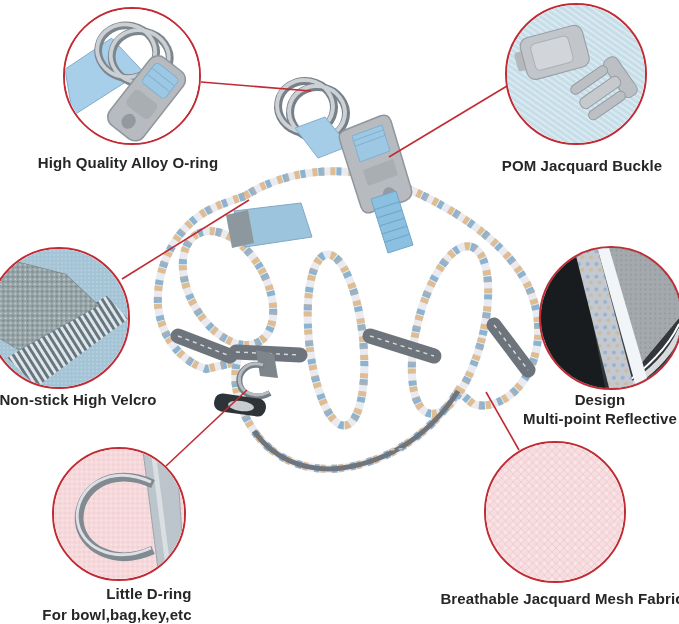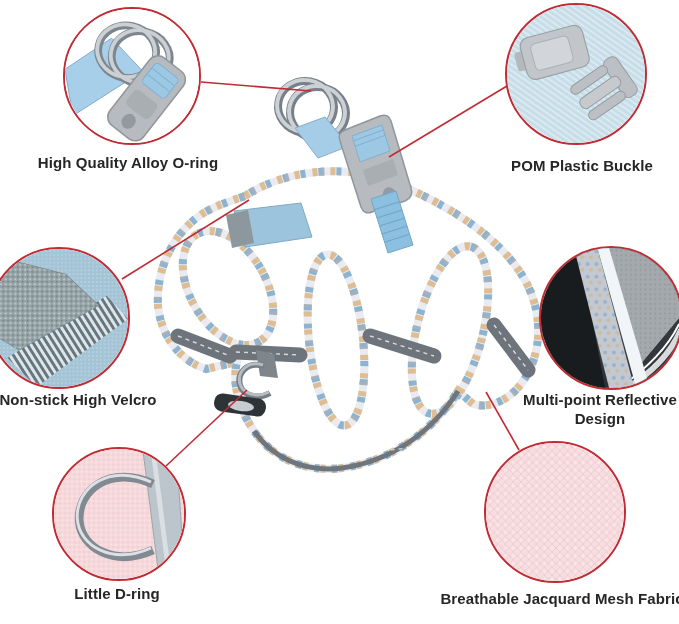--- a/index.html
+++ b/index.html
@@ -270,28 +270,29 @@
           <circle cx="4" cy="4" r="0.8" fill="#ffffff" opacity="0.85"></circle>
           <circle cx="0" cy="0" r="0.7" fill="#e4bfc4"></circle>
         </pattern>
       </defs>
       <rect width="142" height="142" fill="url(#mdia)"></rect>
     </svg>
   </div>
 
   <div class="lbl" style="left:128px;top:153px;">High Quality Alloy O-ring</div>
 
-  <div class="lbl" style="left:582px;top:156px;">POM Plastic Buckle</div>
+  <div class="lbl" style="left:582px;top:156px;">POM Jacquard Buckle</div>
 
   <div class="lbl" style="left:78px;top:390px;">Non-stick High Velcro</div>
 
   <div class="lbl" style="left:600px;top:390px;line-height:19px;">
+    <div>Design</div>
     <div>Multi-point Reflective</div>
-    <div>Design</div>
   </div>
 
   <div class="lbl" style="left:117px;top:583px;line-height:21px;text-align:right;">
     <div>Little D-ring</div>
+    <div>For bowl,bag,key,etc</div>
   </div>
 
   <div class="lbl" style="left:562px;top:589px;">Breathable Jacquard Mesh Fabric</div>
 
 </div>
 
 </body></html>

